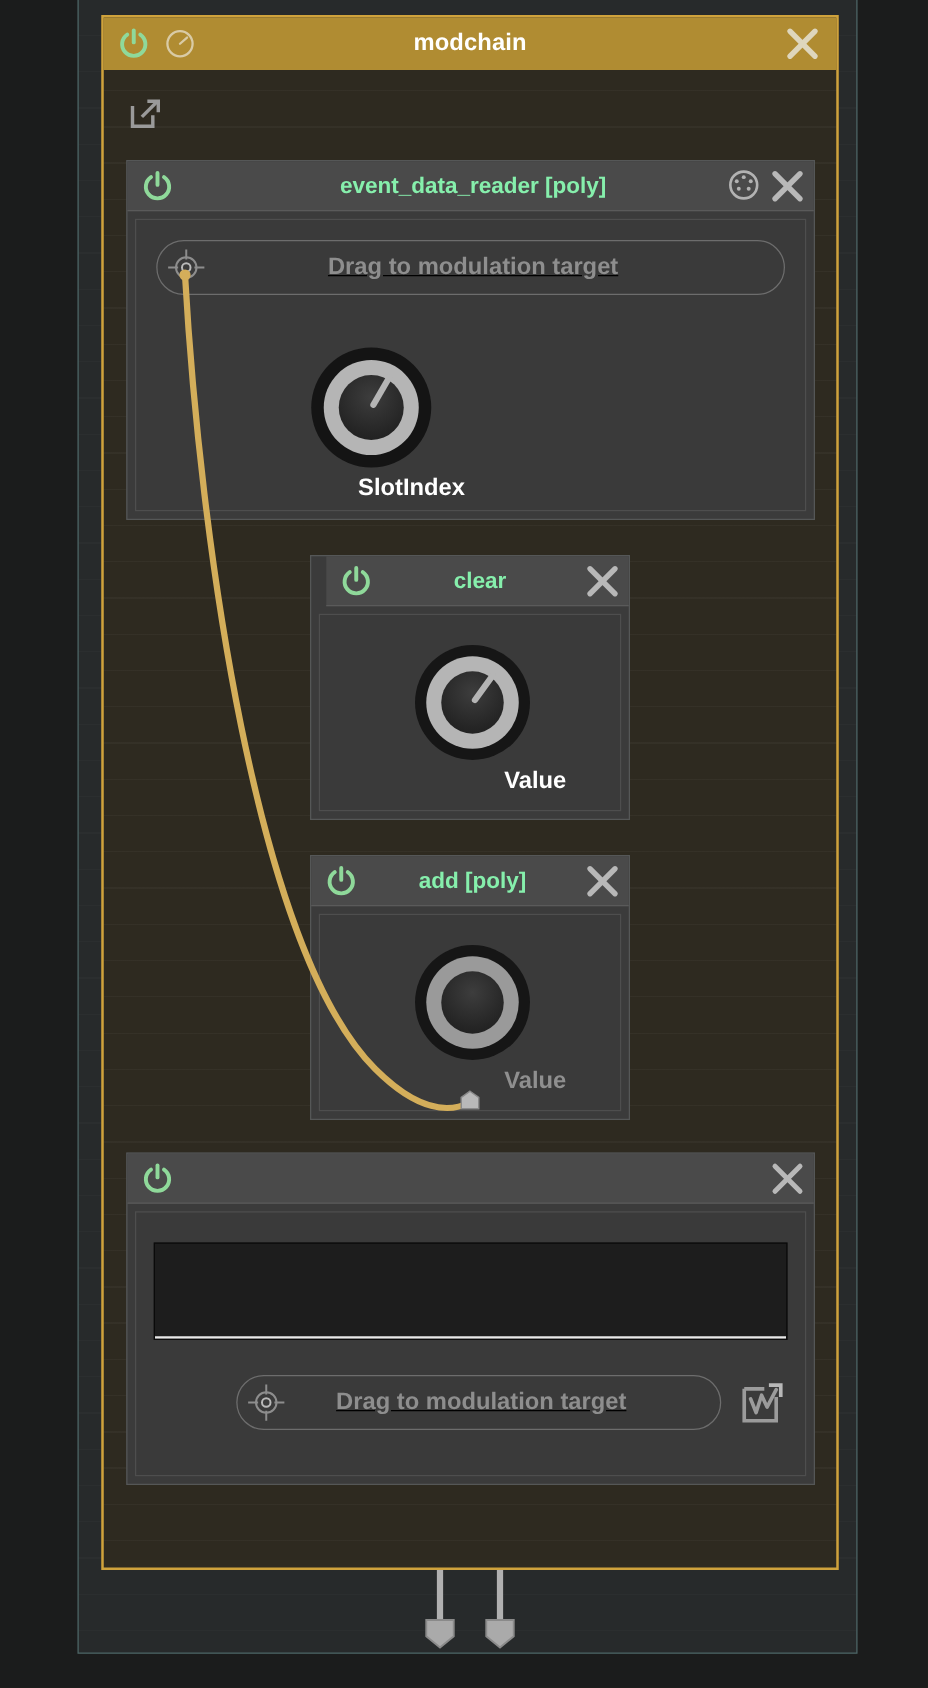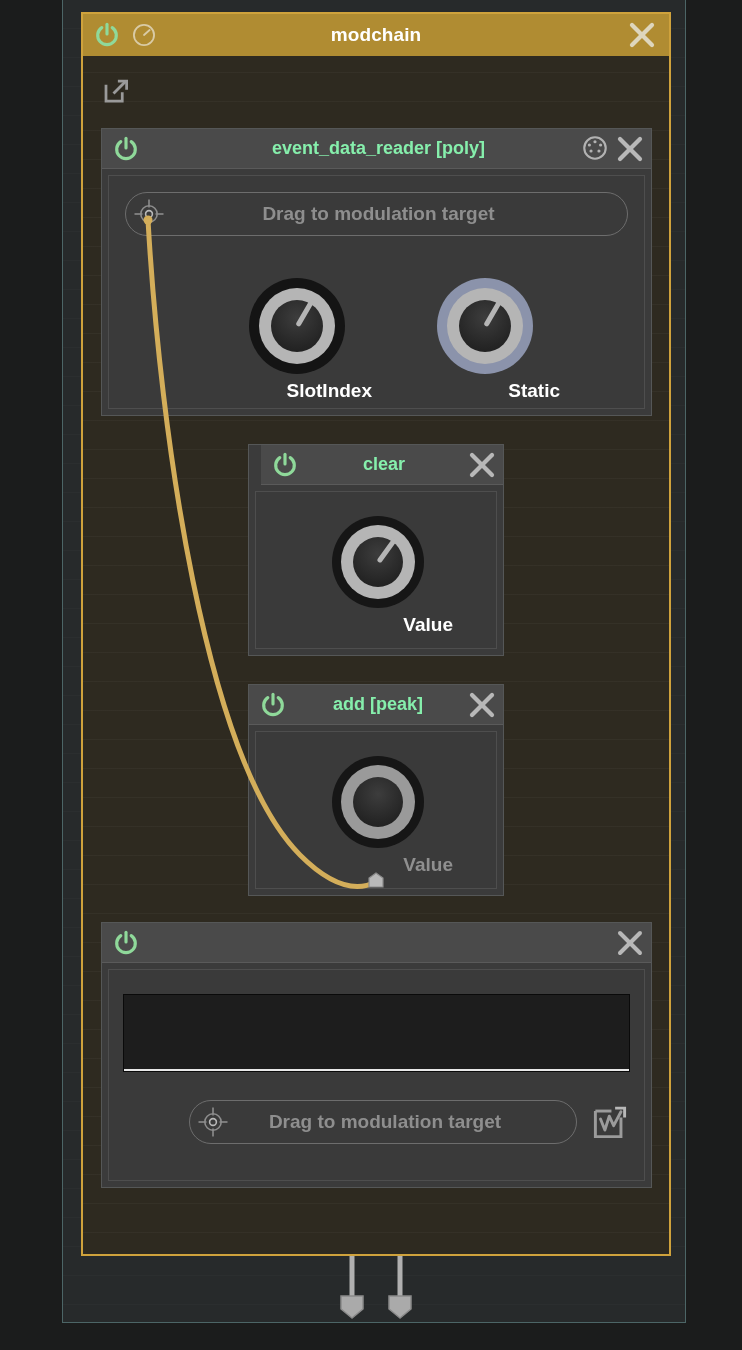--- a/index.html
+++ b/index.html
@@ -111,20 +111,21 @@
 
   
   .mod-pill {
     position: absolute;
     height: 44px;
     border: 1px solid #6d6d6d;
     border-radius: 22px;
     display: flex; align-items: center;
     cursor: pointer;
     background: transparent;
+    text-decoration: underline;
   }
   .mod-pill .cross { width: 30px; height: 30px; margin-left: 8px; flex: 0 0 30px; }
   .mod-pill .plabel {
     flex: 1; text-align: center;
     color: #8e8e8e; font-size: 19px; font-weight: bold;
     margin-right: 34px;
   }
 
   
   .knob-wrap { position: absolute; text-align: right; }
@@ -285,29 +286,20 @@
       <div class="knob-wrap" style="left:113px; top:102px; width:150px;">
         <div class="knob" style="width:96px;height:96px;">
           <div class="ring-outer" style="background:#141414;"></div>
           <div class="ring-mid" style="inset:10px; background:#b5b5b5;"></div>
           <div class="ring-in" style="inset:22px;"></div>
           <div class="notch" style="left:45.5px; top:48px; height:30px; transform:rotate(210deg);"></div>
         </div>
         <div class="knob-label">SlotIndex</div>
       </div>
 
-      <div class="knob-wrap" style="left:301px; top:102px; width:150px;">
-        <div class="knob" style="width:96px;height:96px;">
-          <div class="ring-outer" style="background:#8b93ab;"></div>
-          <div class="ring-mid" style="inset:10px; background:#b5b5b5;"></div>
-          <div class="ring-in" style="inset:22px;"></div>
-          <div class="notch" style="left:45.5px; top:48px; height:30px; transform:rotate(210deg);"></div>
-        </div>
-        <div class="knob-label">Static</div>
-      </div>
 
     </div>
   </div>
 
   <div class="module" style="left:248px; top:444px; width:256px; height:212px;padding-left:12px;">
     <div class="mod-header">
       <span class="pwr">
         <svg viewBox="0 0 24 24" width="26" height="26">
           <path d="M7.2 5.2 A8.6 8.6 0 1 0 16.8 5.2" fill="none" stroke="#8fd99a" stroke-width="2.9" stroke-linecap="round"></path>
           <line x1="12" y1="2.2" x2="12" y2="11" stroke="#8fd99a" stroke-width="2.9" stroke-linecap="round"></line>
@@ -337,21 +329,21 @@
   </div>
 
   <div class="module" style="left:248px; top:684px; width:256px; height:212px;">
     <div class="mod-header">
       <span class="pwr">
         <svg viewBox="0 0 24 24" width="26" height="26">
           <path d="M7.2 5.2 A8.6 8.6 0 1 0 16.8 5.2" fill="none" stroke="#8fd99a" stroke-width="2.9" stroke-linecap="round"></path>
           <line x1="12" y1="2.2" x2="12" y2="11" stroke="#8fd99a" stroke-width="2.9" stroke-linecap="round"></line>
         </svg>
       </span>
-      <div class="mod-title">add [peak]</div>
+      <div class="mod-title">add [poly]</div>
       <div class="mod-header-right">
         <span class="x-btn">
           <svg viewBox="0 0 24 24" width="30" height="30">
             <line x1="4" y1="4" x2="20" y2="20" stroke="#b8b8b8" stroke-width="3.4" stroke-linecap="round"></line>
             <line x1="20" y1="4" x2="4" y2="20" stroke="#b8b8b8" stroke-width="3.4" stroke-linecap="round"></line>
           </svg>
         </span>
       </div>
     </div>
     <div class="mod-body">

